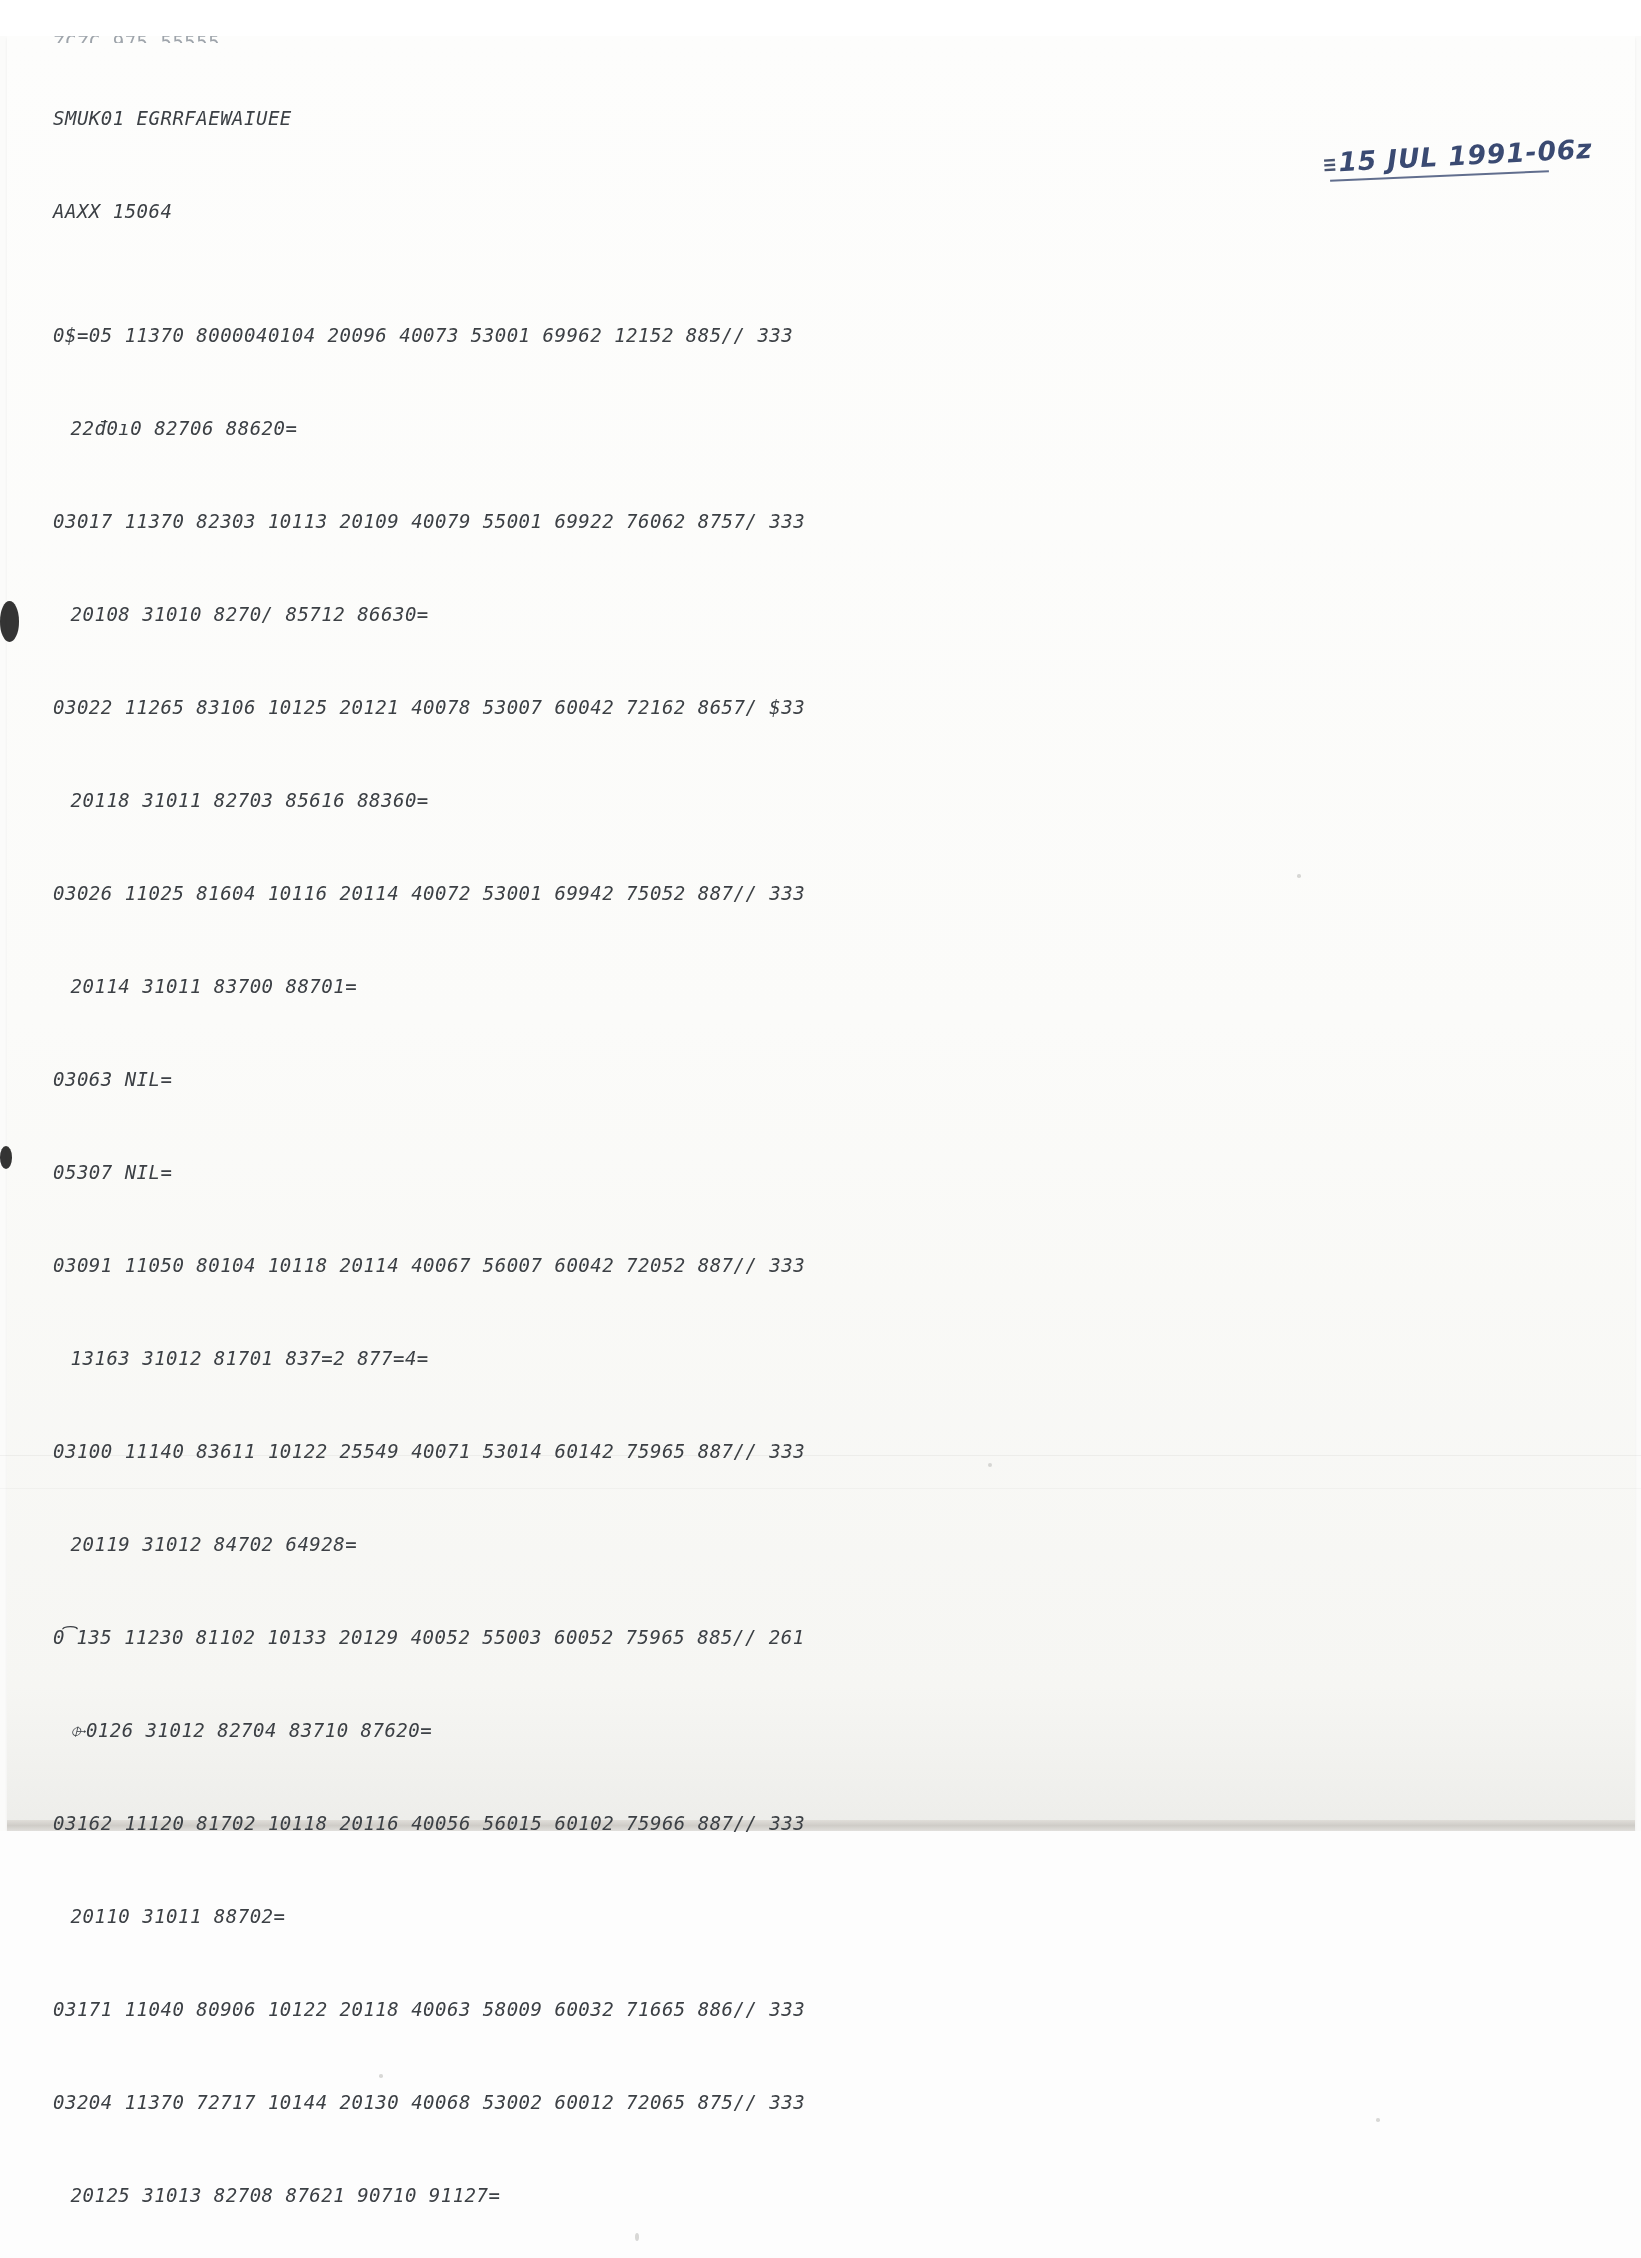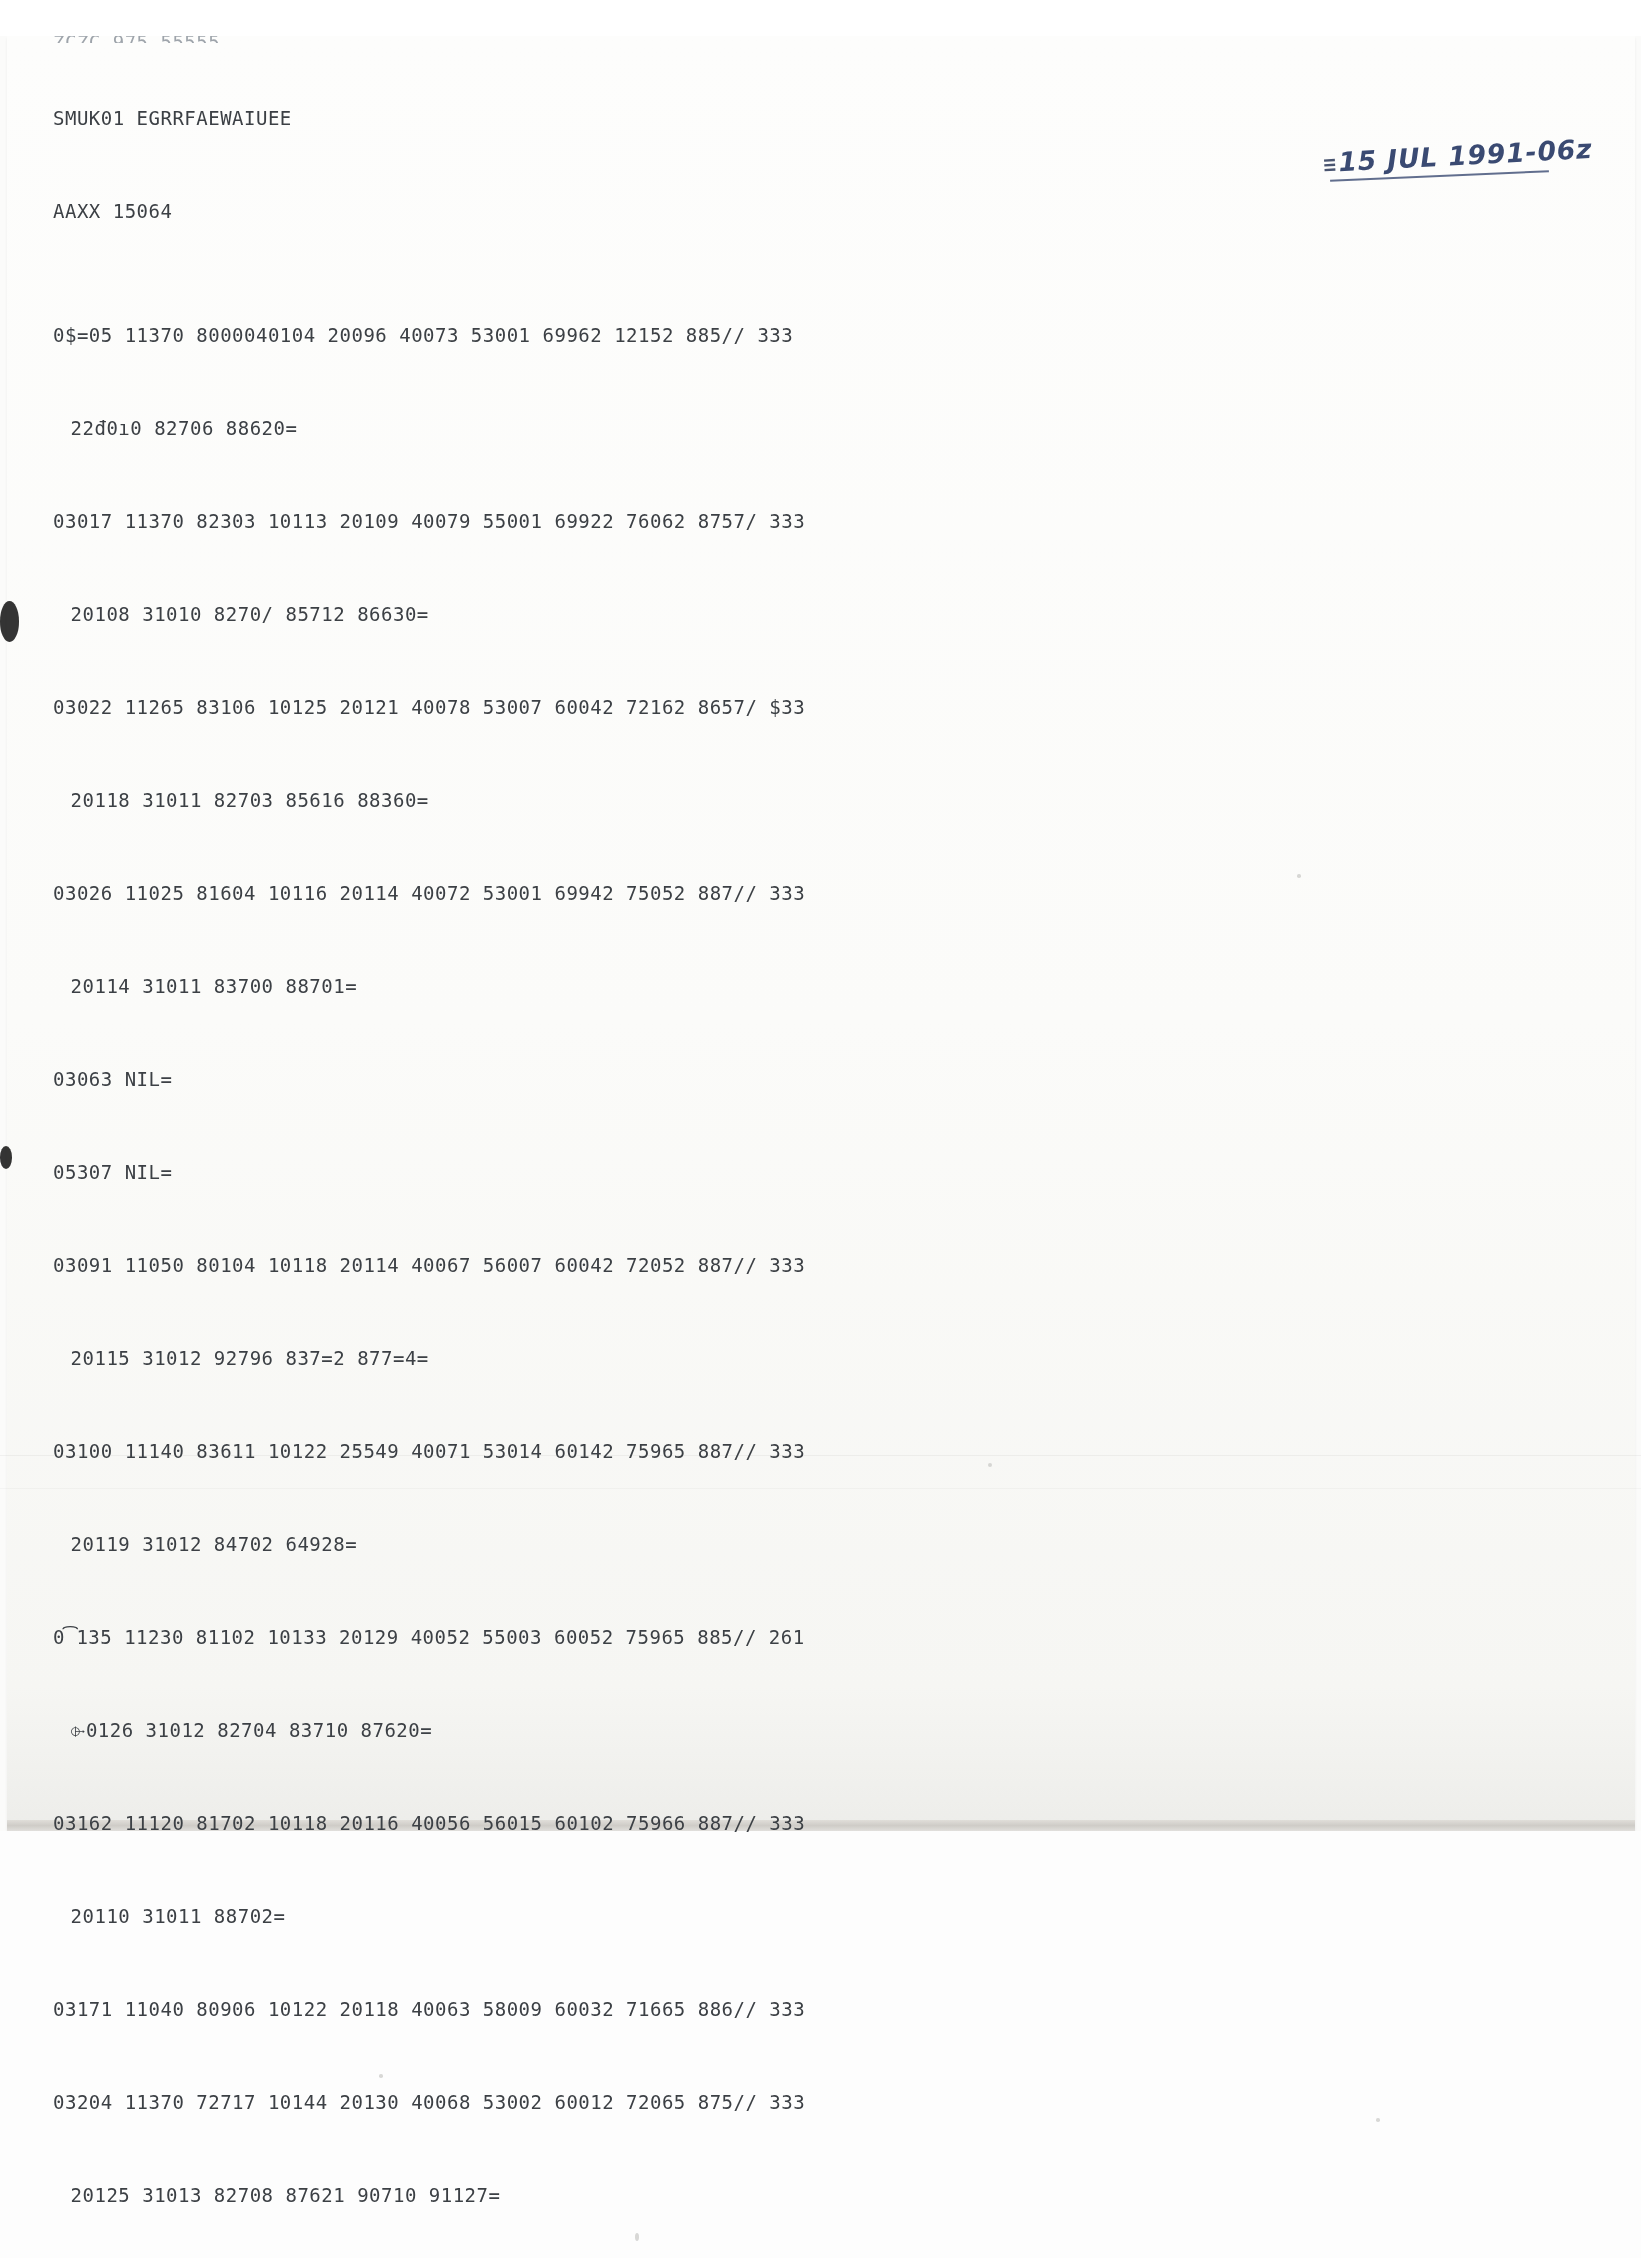--- a/index.html
+++ b/index.html
@@ -58,20 +58,21 @@
     width: 1165px;
     font-family: "DejaVu Sans Mono", "Liberation Mono", monospace;
     font-size: 19px;
     line-height: 31px;
     letter-spacing: 0.5px;
     color: #3c4045;
     white-space: pre;
   }
   #teletype .line {
     height: 31px;
+    font-style: italic;
   }
   #teletype .cont {
     padding-left: 17.6px;
   }
   .faded { color: #9aa0a6; }
   .top-clip {
     position: absolute;
     left: 53px;
     top: -5.3px;
     font-family: "DejaVu Sans Mono", "Liberation Mono", monospace;
@@ -159,21 +160,21 @@
     <div class="line cont">22đ0ı0 82706 88620=</div>
     <div class="line">03017 11370 82303 10113 20109 40079 55001 69922 76062 8757/ 333</div>
     <div class="line cont">20108 31010 8270/ 85712 86630=</div>
     <div class="line">03022 11265 83106 10125 20121 40078 53007 60042 72162 8657/ $33</div>
     <div class="line cont">20118 31011 82703 85616 88360=</div>
     <div class="line">03026 11025 81604 10116 20114 40072 53001 69942 75052 887// 333</div>
     <div class="line cont">20114 31011 83700 88701=</div>
     <div class="line">03063 NIL=</div>
     <div class="line">05307 NIL=</div>
     <div class="line">03091 11050 80104 10118 20114 40067 56007 60042 72052 887// 333</div>
-    <div class="line cont">20115 31012 92796 837=2 877=4=</div>
+    <div class="line cont">13163 31012 81701 837=2 877=4=</div>
     <div class="line">03100 11140 83611 10122 25549 40071 53014 60142 75965 887// 333</div>
     <div class="line cont">20119 31012 84702 64928=</div>
     <div class="line">0͡135 11230 81102 10133 20129 40052 55003 60052 75965 885// 261</div>
     <div class="line cont">⌱0126 31012 82704 83710 87620=</div>
     <div class="line">03162 11120 81702 10118 20116 40056 56015 60102 75966 887// 333</div>
     <div class="line cont">20110 31011 88702=</div>
     <div class="line">03171 11040 80906 10122 20118 40063 58009 60032 71665 886// 333</div>
     <div class="line">03204 11370 72717 10144 20130 40068 53002 60012 72065 875// 333</div>
     <div class="line cont">20125 31013 82708 87621 90710 91127=</div>
     

